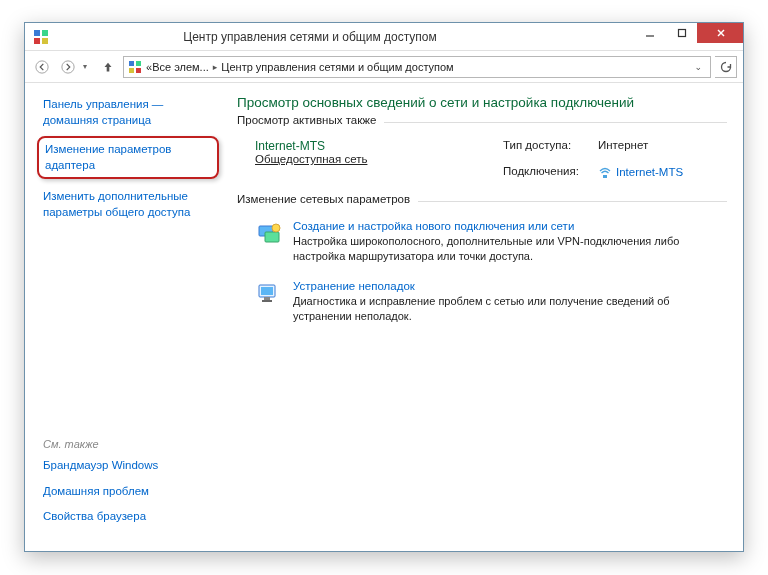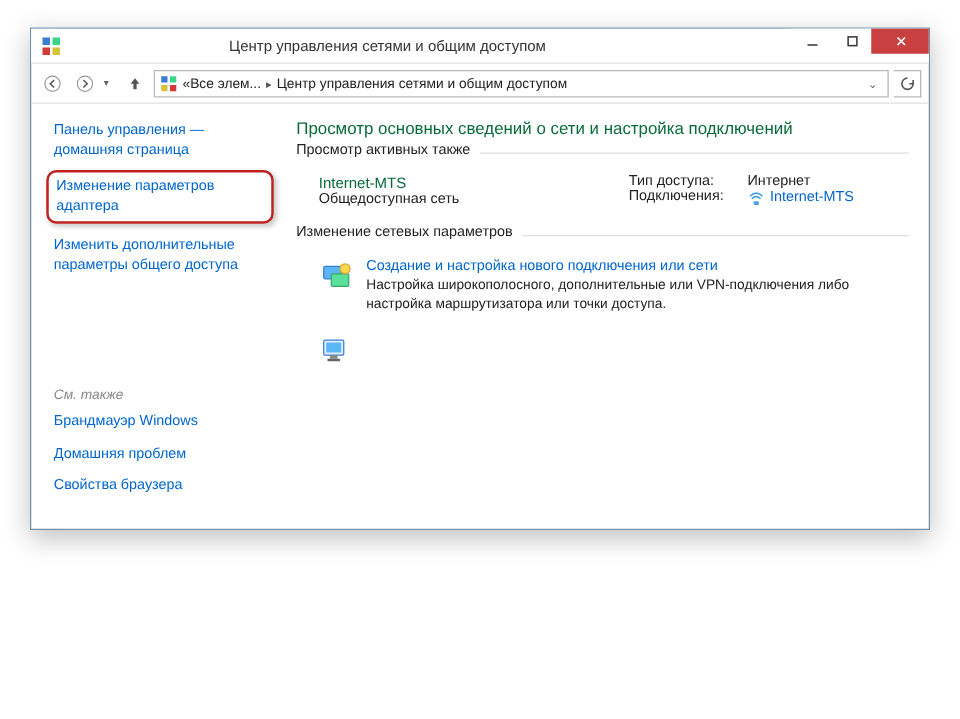--- a/index.html
+++ b/index.html
@@ -10,21 +10,21 @@
   width: 768px;
   height: 575px;
   overflow: hidden;
   color: #000;
 }
 .window {
   position: absolute;
   left: 24px;
   top: 22px;
   width: 720px;
-  height: 402px;
+  height: 530px;
   background: #fff;
   border: 1px solid #6d91ab;
   box-shadow: 0 6px 20px rgba(0,0,0,0.25);
 }
 .titlebar {
   height: 28px;
   display: flex;
   align-items: center;
   background: #fff;
   border-bottom: 1px solid #e0e0e0;
@@ -179,26 +179,26 @@
   font-size: 11.5px;
   color: #222;
 }
 
 .netrow {
   display: flex;
   padding: 4px 4px 8px 18px;
 }
 .netleft { flex: 1; }
 .netleft .netname { color: #0a6b3a; font-size: 12px; font-weight: 400; }
-.netleft .nettype { color: #222; font-size: 11.5px; }
+.netleft .nettype { color: #222; font-size: 11.5px; text-decoration: underline; }
 .netright {
   width: 220px;
   display: grid;
   grid-template-columns: 95px auto;
-  row-gap: 0;
+  row-gap: 14px;
   font-size: 11.5px;
 }
 .netright .k { color: #222; }
 .netright .v { color: #222; }
 .connlink {
   color: #0066cc;
   display: inline-flex;
   align-items: center;
   gap: 4px;
   cursor: pointer;
@@ -373,20 +373,24 @@
 
         <div class="task">
           <div class="ticon">
             <svg viewBox="0 0 26 26">
                 <rect x="3" y="4" width="16" height="12" rx="1" fill="#e6f3ff" stroke="#3a7bd5"></rect>
                 <rect x="5" y="6" width="12" height="8" fill="#5bb6f5"></rect>
                 <rect x="8" y="16" width="6" height="3" fill="#888"></rect>
                 <rect x="6" y="19" width="10" height="2" fill="#666"></rect>
               </svg>
           </div>
+          <div class="ttext">
+            <span class="tlink">Устранение неполадок</span>
+            <div class="tdesc">Диагностика и исправление проблем с сетью или получение сведений об устранении неполадок.</div>
+          </div>
         </div>
 
       </div>
     </div>
 
   </div>
 
 </div>
 
 </body></html>

